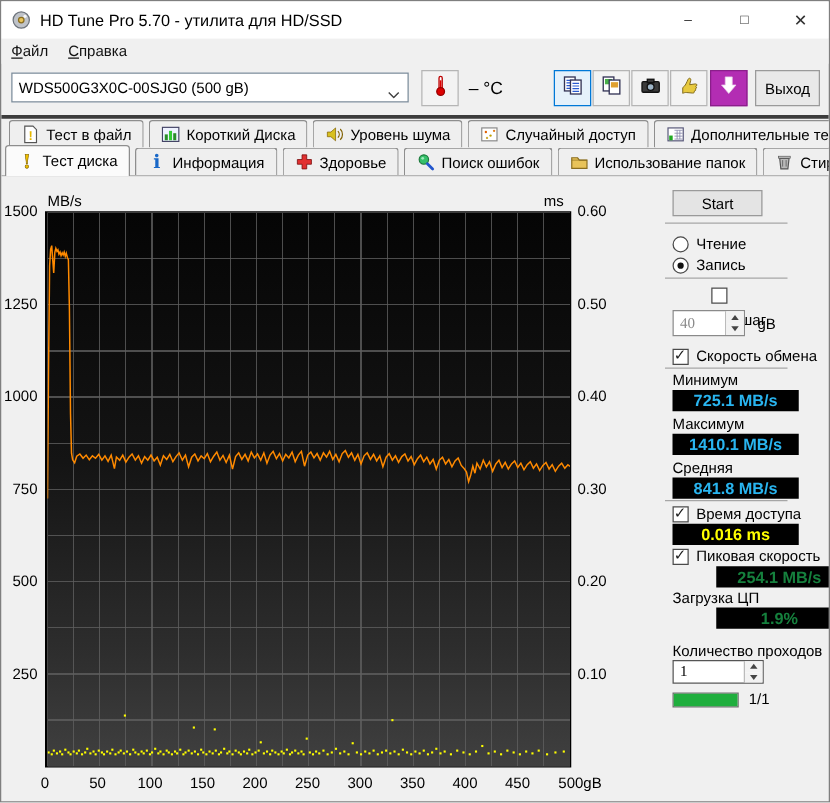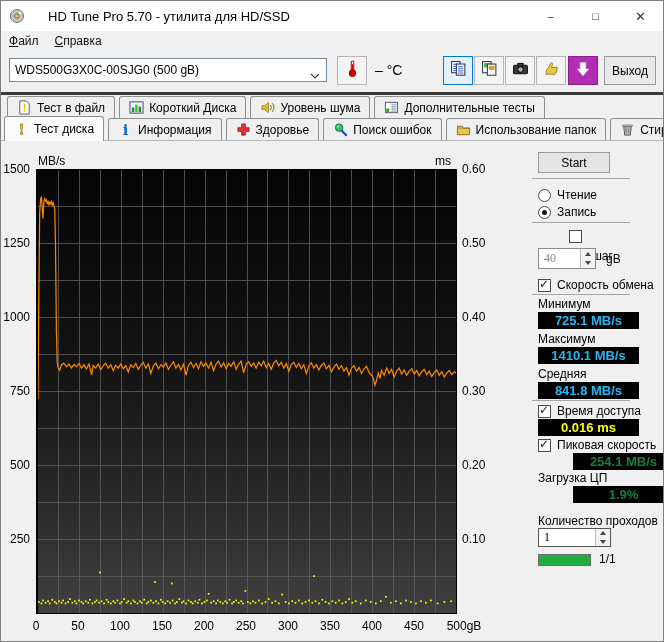--- a/index.html
+++ b/index.html
@@ -2,21 +2,21 @@
 <html><head>
 <meta charset="utf-8">
 <style>
   * { margin:0; padding:0; box-sizing:border-box; }
   body { background:#cfcfcf; font-family:"Liberation Sans", sans-serif; -webkit-font-smoothing:none; }
   #window { position:relative; width:664px; height:642px; background:#f0f0f0; border:1px solid #7f7f7f; overflow:hidden; }
 
   
   .titlebar { position:absolute; left:0; top:0; width:100%; height:30px; background:#ffffff; display:flex; align-items:center; }
   .app-icon { margin-left:8px; width:16px; height:16px; display:inline-flex; }
-  .title-text { margin-left:23px; font-size:13px; color:#000; }
+  .title-text { margin-left:7px; font-size:13px; color:#000; }
   .win-btns { position:absolute; right:0; top:0; height:30px; display:flex; }
   .win-btn { width:45px; height:30px; display:flex; align-items:center; justify-content:center; font-size:11px; color:#333; cursor:default; }
 
   
   .menubar { position:absolute; left:0; top:30px; width:100%; height:20px; background:#f0f0f0; display:flex; align-items:center; }
   .menu-item { padding:0 8px; font-size:12px; height:20px; line-height:20px; color:#111; }
 
   
   .combo { position:absolute; left:8px; top:57px; width:318px; height:24px; background:#fff; border:1px solid #7a8a99; font-size:12px; display:flex; align-items:center; padding-left:5px; color:#000; }
   .combo .arrow { position:absolute; right:6px; top:9px; }
@@ -162,20 +162,32 @@
         <span>Короткий Диска</span>
       </div>
       <div class="tab">
         <span class="ticon">
           <svg viewBox="0 0 16 16" width="15" height="15">
             <path d="M2 6h3l4-3.5v11L5 10H2z" fill="#d8c020" stroke="#806000" stroke-width="0.6"></path>
             <path d="M11 5.2a4 4 0 0 1 0 5.6M13 3.4a6.5 6.5 0 0 1 0 9.2" stroke="#806000" fill="none" stroke-width="1"></path>
           </svg>
         </span>
         <span>Уровень шума</span>
+      </div>
+      <div class="tab">
+        <span class="ticon">
+          <svg viewBox="0 0 16 16" width="15" height="15">
+            <rect x="1.5" y="2.5" width="13" height="11" fill="#fff" stroke="#888"></rect>
+            <circle cx="5" cy="6" r="1" fill="#e06000"></circle>
+            <circle cx="9" cy="9" r="1" fill="#c0a000"></circle>
+            <circle cx="12" cy="5" r="1" fill="#e08020"></circle>
+            <circle cx="6" cy="11" r="1" fill="#d0b040"></circle>
+          </svg>
+        </span>
+        <span>Случайный доступ</span>
       </div>
       <div class="tab">
         <span class="ticon">
           <svg viewBox="0 0 16 16" width="15" height="15">
             <rect x="1.5" y="2.5" width="13" height="11" fill="#fff" stroke="#557"></rect>
             <rect x="2.5" y="9" width="3" height="4" fill="#22aa22"></rect>
             <path d="M7 4.5h7M7 7h7M7 9.5h7M7 12h7M9.3 4.5v7.5M11.6 4.5v7.5" stroke="#88a" stroke-width="0.7"></path>
           </svg>
         </span>
         <span>Дополнительные тесты</span>

